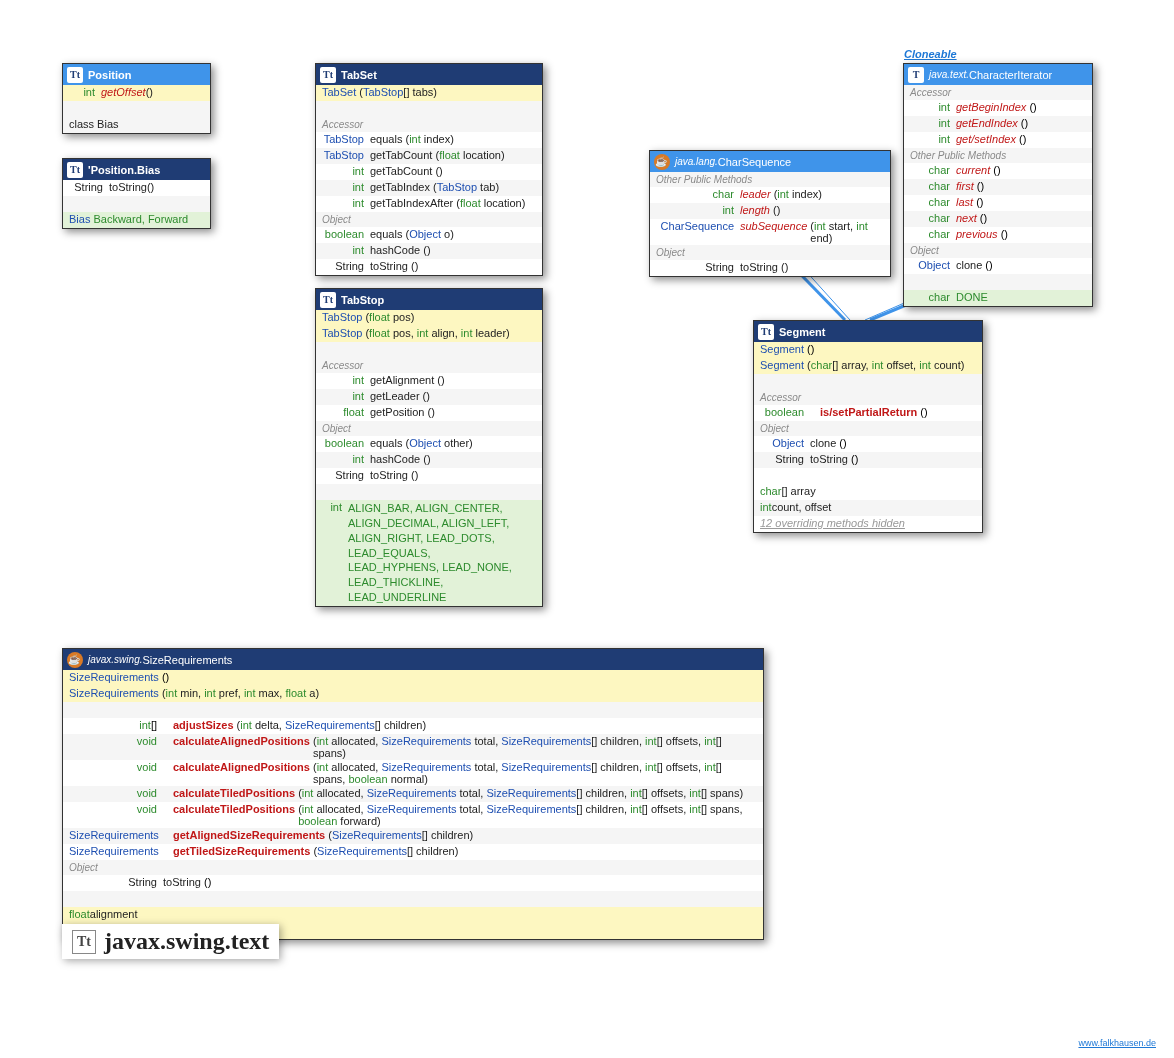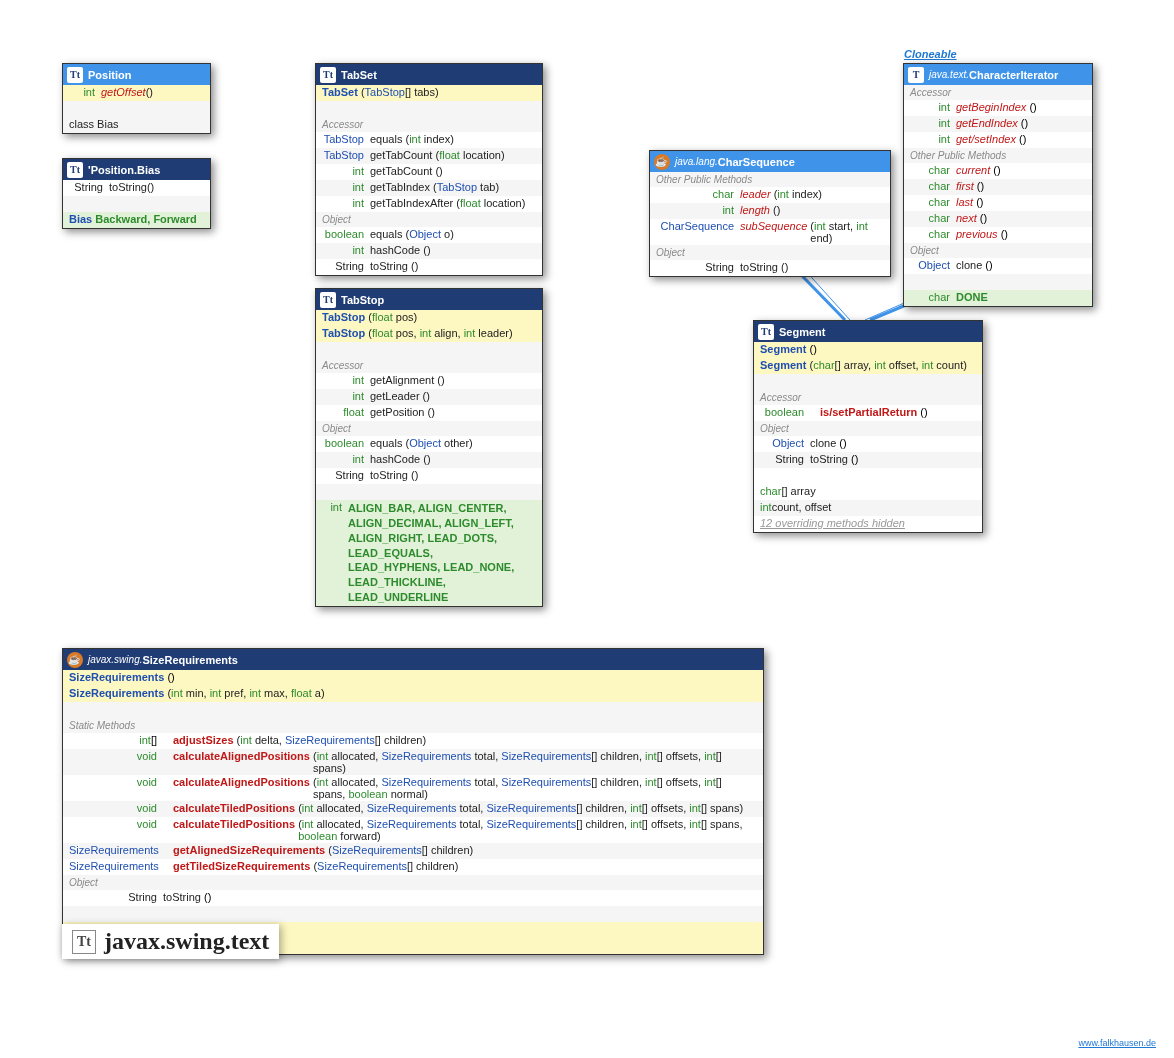--- a/index.html
+++ b/index.html
@@ -10,21 +10,21 @@
 .header .icon { display:inline-flex; width:16px; height:16px; background:#fff; color:#1f3c74; font-weight:bold; font-size:10px; align-items:center; justify-content:center; margin-right:5px; border-radius:2px; font-family: "Times New Roman", serif; }
 .header .icon.orange { background:#d97a26; color:#fff; border-radius:50%; }
 .header .pkg { font-style:italic; font-weight:normal; font-size:10px; }
 .superlink { position:absolute; color:#1e78d6; font-style:italic; font-weight:bold; font-size:11px; text-decoration:underline;margin-top:16px; }
 .section-label { font-style:italic; color:#8a8a8a; font-size:10px; padding:2px 6px; background:#f5f5f5; }
 .row { display:flex; padding:1px 6px; min-height:14px; align-items:baseline; }
 .row.alt { background:#f5f5f5; }
 .row.yellow { background:#fdf7c1; }
 .row.green { background:#e2f2d8; }
 .ret { text-align:right; padding-right:6px; flex:0 0 auto; min-width:0; }
-.mname { font-weight:bold; }
+.mname { font-weight:normal; }
 .t-green { color:#2d8b2d; }
 .t-blue { color:#1e4fb1; }
 .t-red { color:#c01717; font-style:italic; }
 .t-redbold { color:#c01717; font-weight:bold;padding-left:10px; }
 .t-plain { color:#222; }
 .t-italicgray { font-style:italic; color:#999;text-decoration:underline; }
 .package-title { position:absolute; display:flex; align-items:center; font-family:"Palatino Linotype","Times New Roman",serif; font-weight:bold; font-size:24px; color:#222; box-shadow:2px 2px 8px rgba(0,0,0,.35); padding:4px 10px; background:#fff; }
 .package-title .icon { width:22px; height:22px; background:#fff; border:1px solid #888; display:inline-flex; align-items:center; justify-content:center; margin-right:8px; font-size:14px; color:#444; }
 .footer-link { position:absolute; right:18px; bottom:10px; color:#1e78d6; font-size:9px; text-decoration:underline; }
 svg.connectors { position:absolute; left:0; top:0; pointer-events:none; }
@@ -372,21 +372,20 @@
       <span class="t-blue mname">SizeRequirements</span>
       <span>&nbsp;</span>
       <span>()</span>
     </div>
   <div class="row yellow">
       <span class="t-blue mname">SizeRequirements</span>
       <span>&nbsp;</span>
       <span class="t-plain">(<span class="t-green">int</span> min, <span class="t-green">int</span> pref, <span class="t-green">int</span> max, <span class="t-green">float</span> a)</span>
     </div>
   <div style="height:8px" class="row alt"></div>
-  <div class="section-label">Static Methods</div>
   <div class="row">
       <span class="ret" style="width:88px"><span class="t-green">int</span>[]</span>
       <span class="t-redbold">adjustSizes</span>
       <span>&nbsp;</span>
       <span class="t-plain">(<span class="t-green">int</span> delta, <span class="t-blue">SizeRequirements</span>[] children)</span>
     </div>
   <div class="row alt">
       <span class="ret t-green" style="width:88px">void</span>
       <span class="t-redbold">calculateAlignedPositions</span>
       <span>&nbsp;</span>

